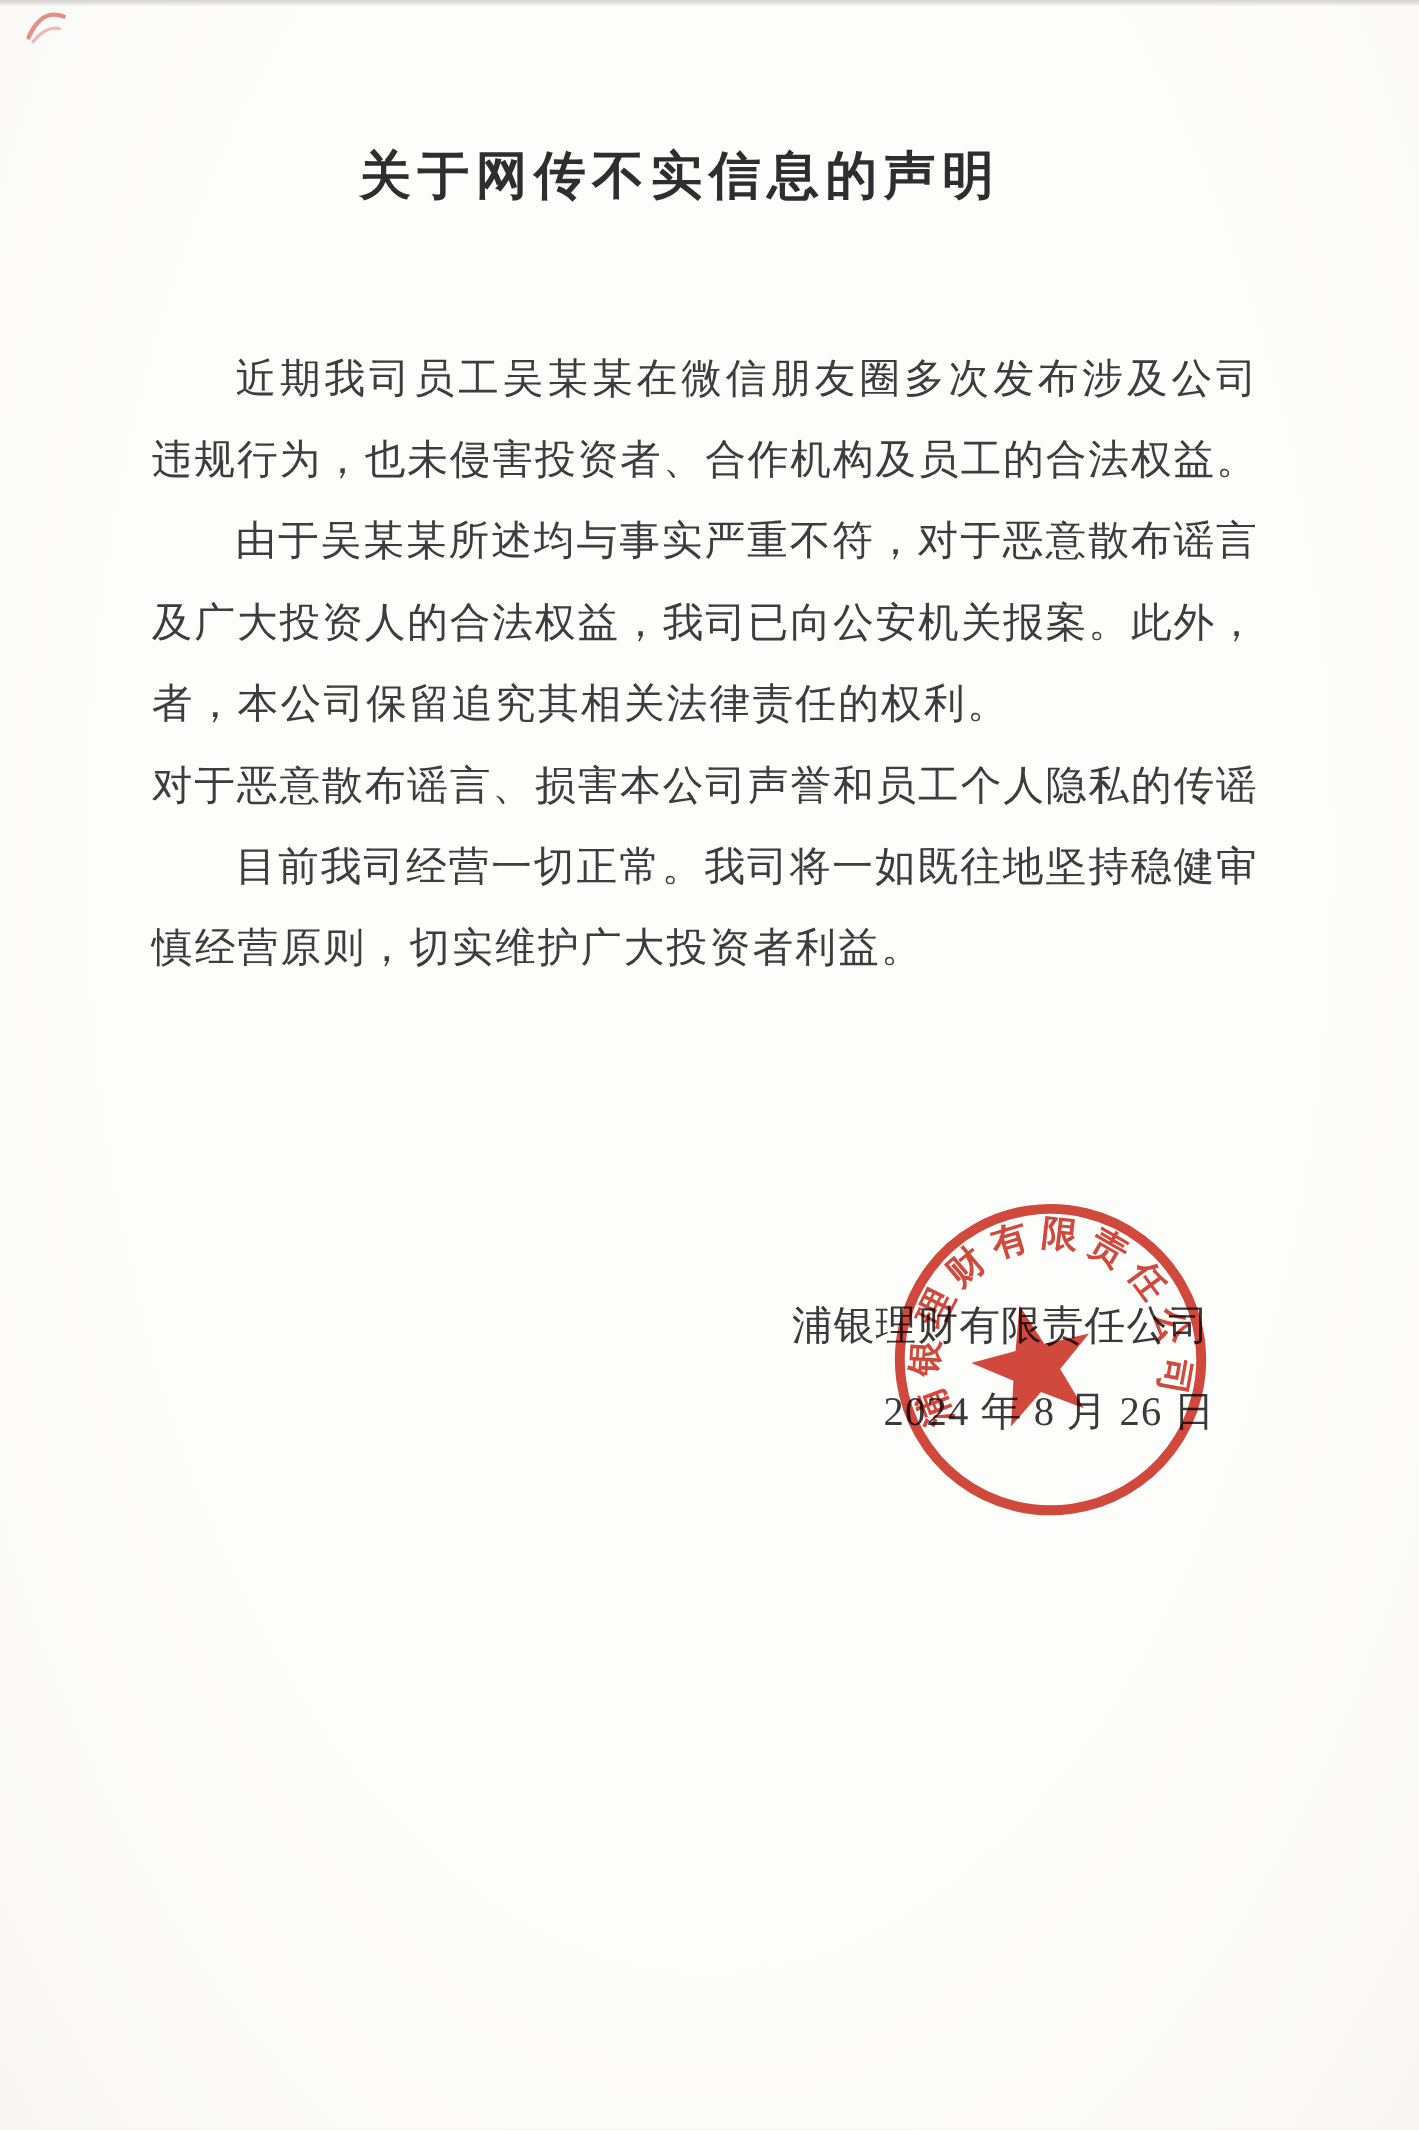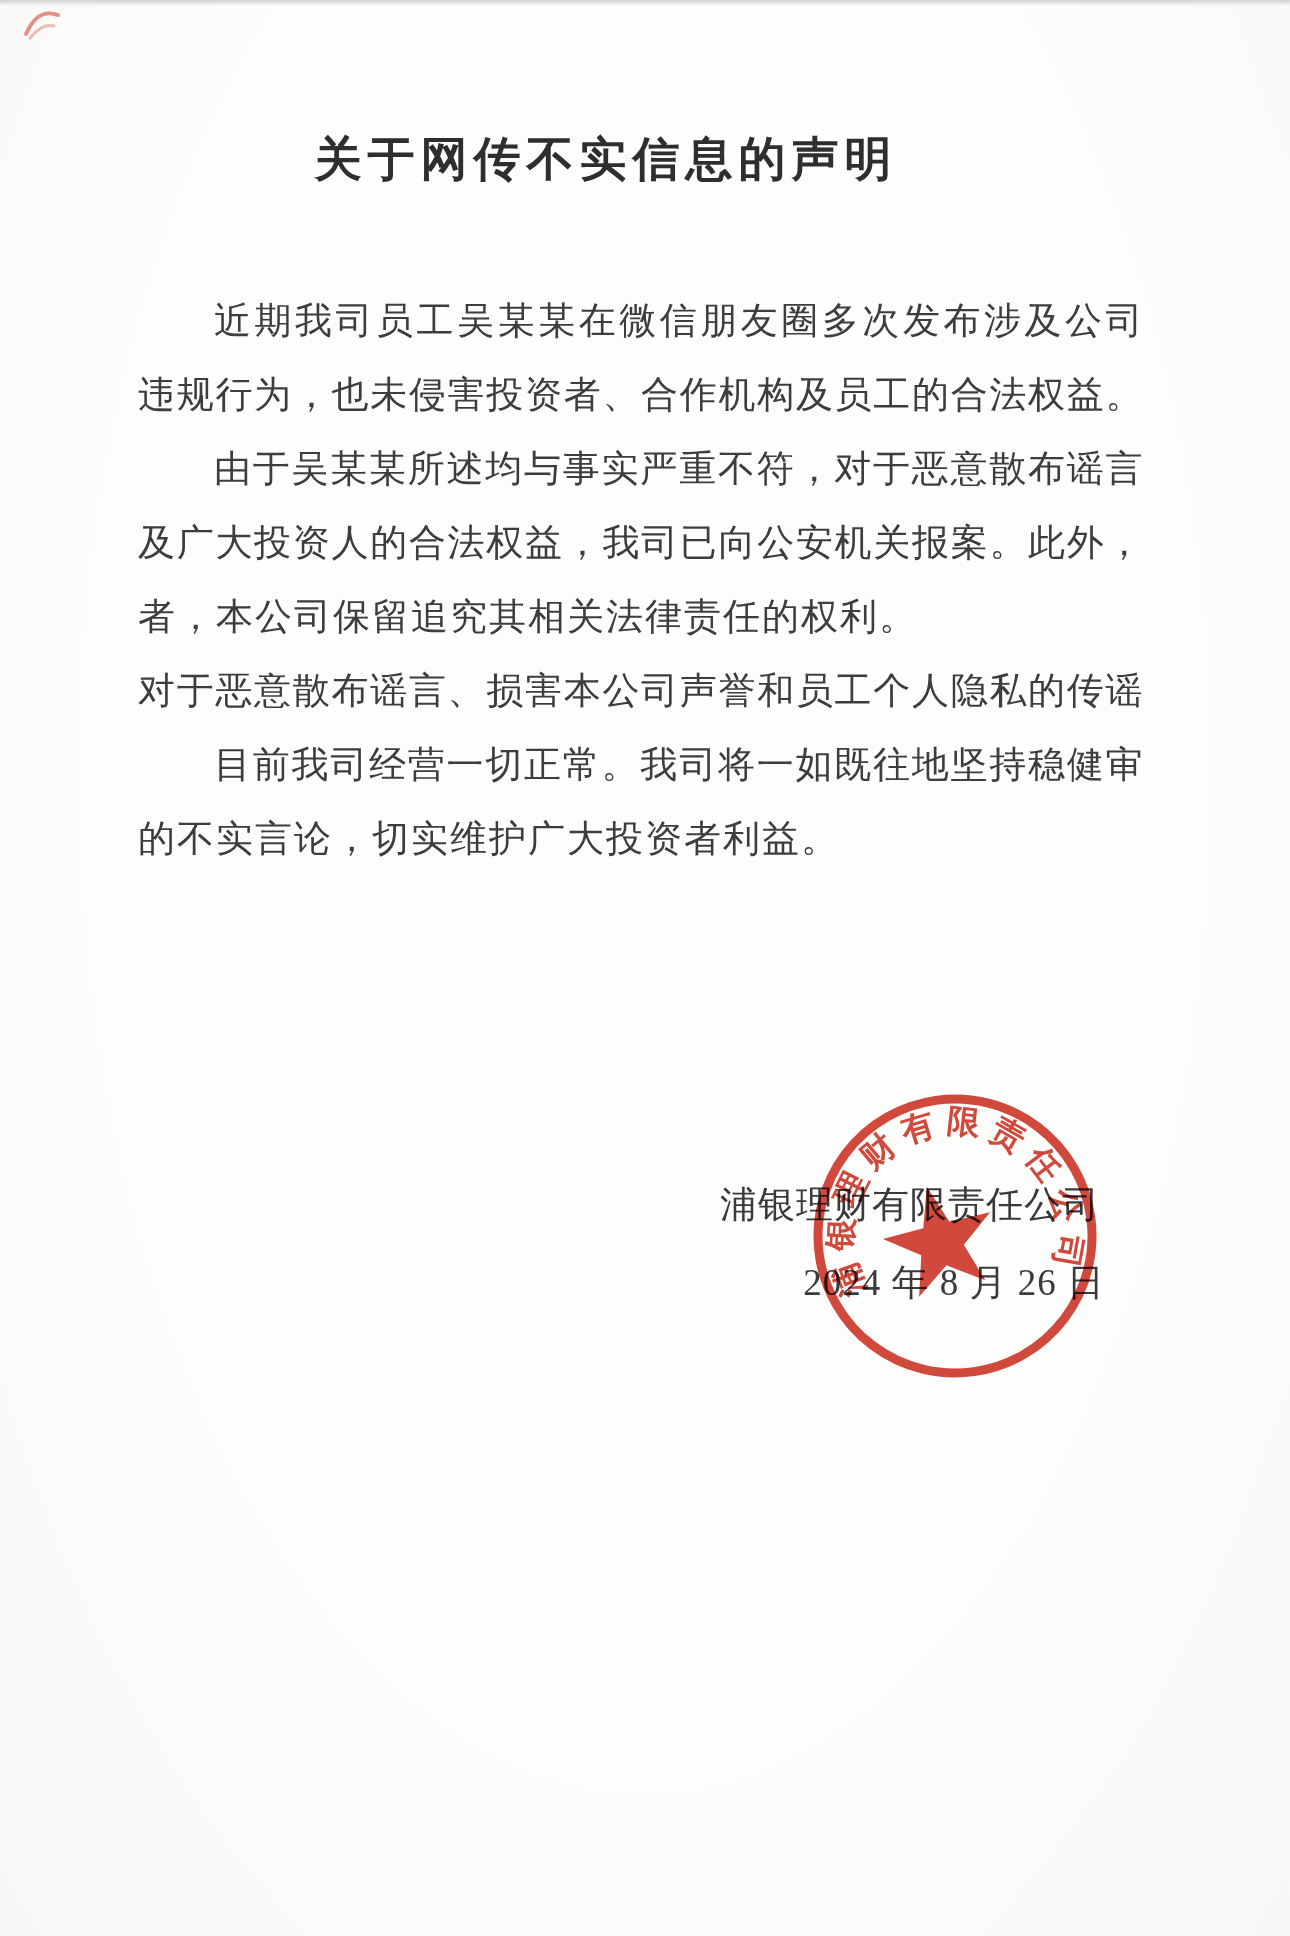--- a/index.html
+++ b/index.html
@@ -16,28 +16,29 @@
   
   .page::before{
     content:"";position:absolute;left:0;top:0;right:0;height:6px;
     background:linear-gradient(#c8c7c6,rgba(200,199,198,0));
     opacity:.8;pointer-events:none;
   }
   .corner-mark{position:absolute;left:20px;top:2px;opacity:.6;}
 
   .doc-title{
     margin:0;
-    position:absolute;left:16px;top:128px;width:1180px;
+    position:absolute;left:0;top:128px;width:1180px;
     text-align:center;
     font-size:47px;font-weight:700;letter-spacing:6px;
     color:#2e2e30;
+    padding-left:28px;
   }
 
   .doc-body{
-    position:absolute;left:138px;top:284px;width:1006px;
+    position:absolute;left:138px;top:308px;width:1006px;
     font-size:37px;letter-spacing:1.5px;
   }
   .line{
     height:74px;line-height:74px;
     text-align:justify;text-align-last:justify;
     text-justify:inter-character;
     white-space:nowrap;
   }
   .line.indent{text-indent:76px;}
   .line.para-end{text-align-last:left;letter-spacing:2px;white-space:normal;}
@@ -78,21 +79,21 @@
       <div class="line">违规行为，也未侵害投资者、合作机构及员工的合法权益。</div>
     </div>
     <div>
       <div class="line indent">由于吴某某所述均与事实严重不符，对于恶意散布谣言</div>
       <div class="line">及广大投资人的合法权益，我司已向公安机关报案。此外，</div>
       <div class="line para-end">者，本公司保留追究其相关法律责任的权利。</div>
       <div class="line">对于恶意散布谣言、损害本公司声誉和员工个人隐私的传谣</div>
     </div>
     <div>
       <div class="line indent">目前我司经营一切正常。我司将一如既往地坚持稳健审</div>
-      <div class="line para-end">的不实言论，切实维护广大投资者利益。</div>
+      <div class="line para-end">慎经营原则，切实维护广大投资者利益。</div>
     </div>
   </div>
 
   <div class="sig-company">浦银理财有限责任公司</div>
   <div class="sig-date">2024 年 8 月 26 日</div>
 
   <svg class="seal" width="330" height="310" viewBox="0 0 330 310">
     <g transform="rotate(-8 160 151)">
       <circle cx="160" cy="151" r="137" fill="none" stroke="#cf382b" stroke-width="9"></circle>
       <polygon points="145,98 158.5,137.4 200.2,138.1 166.9,163.1 179.1,202.9 145,179 110.9,202.9 123.1,163.1 89.8,138.1 131.5,137.4" fill="#cf382b" transform="rotate(-6 145 156)"></polygon>

